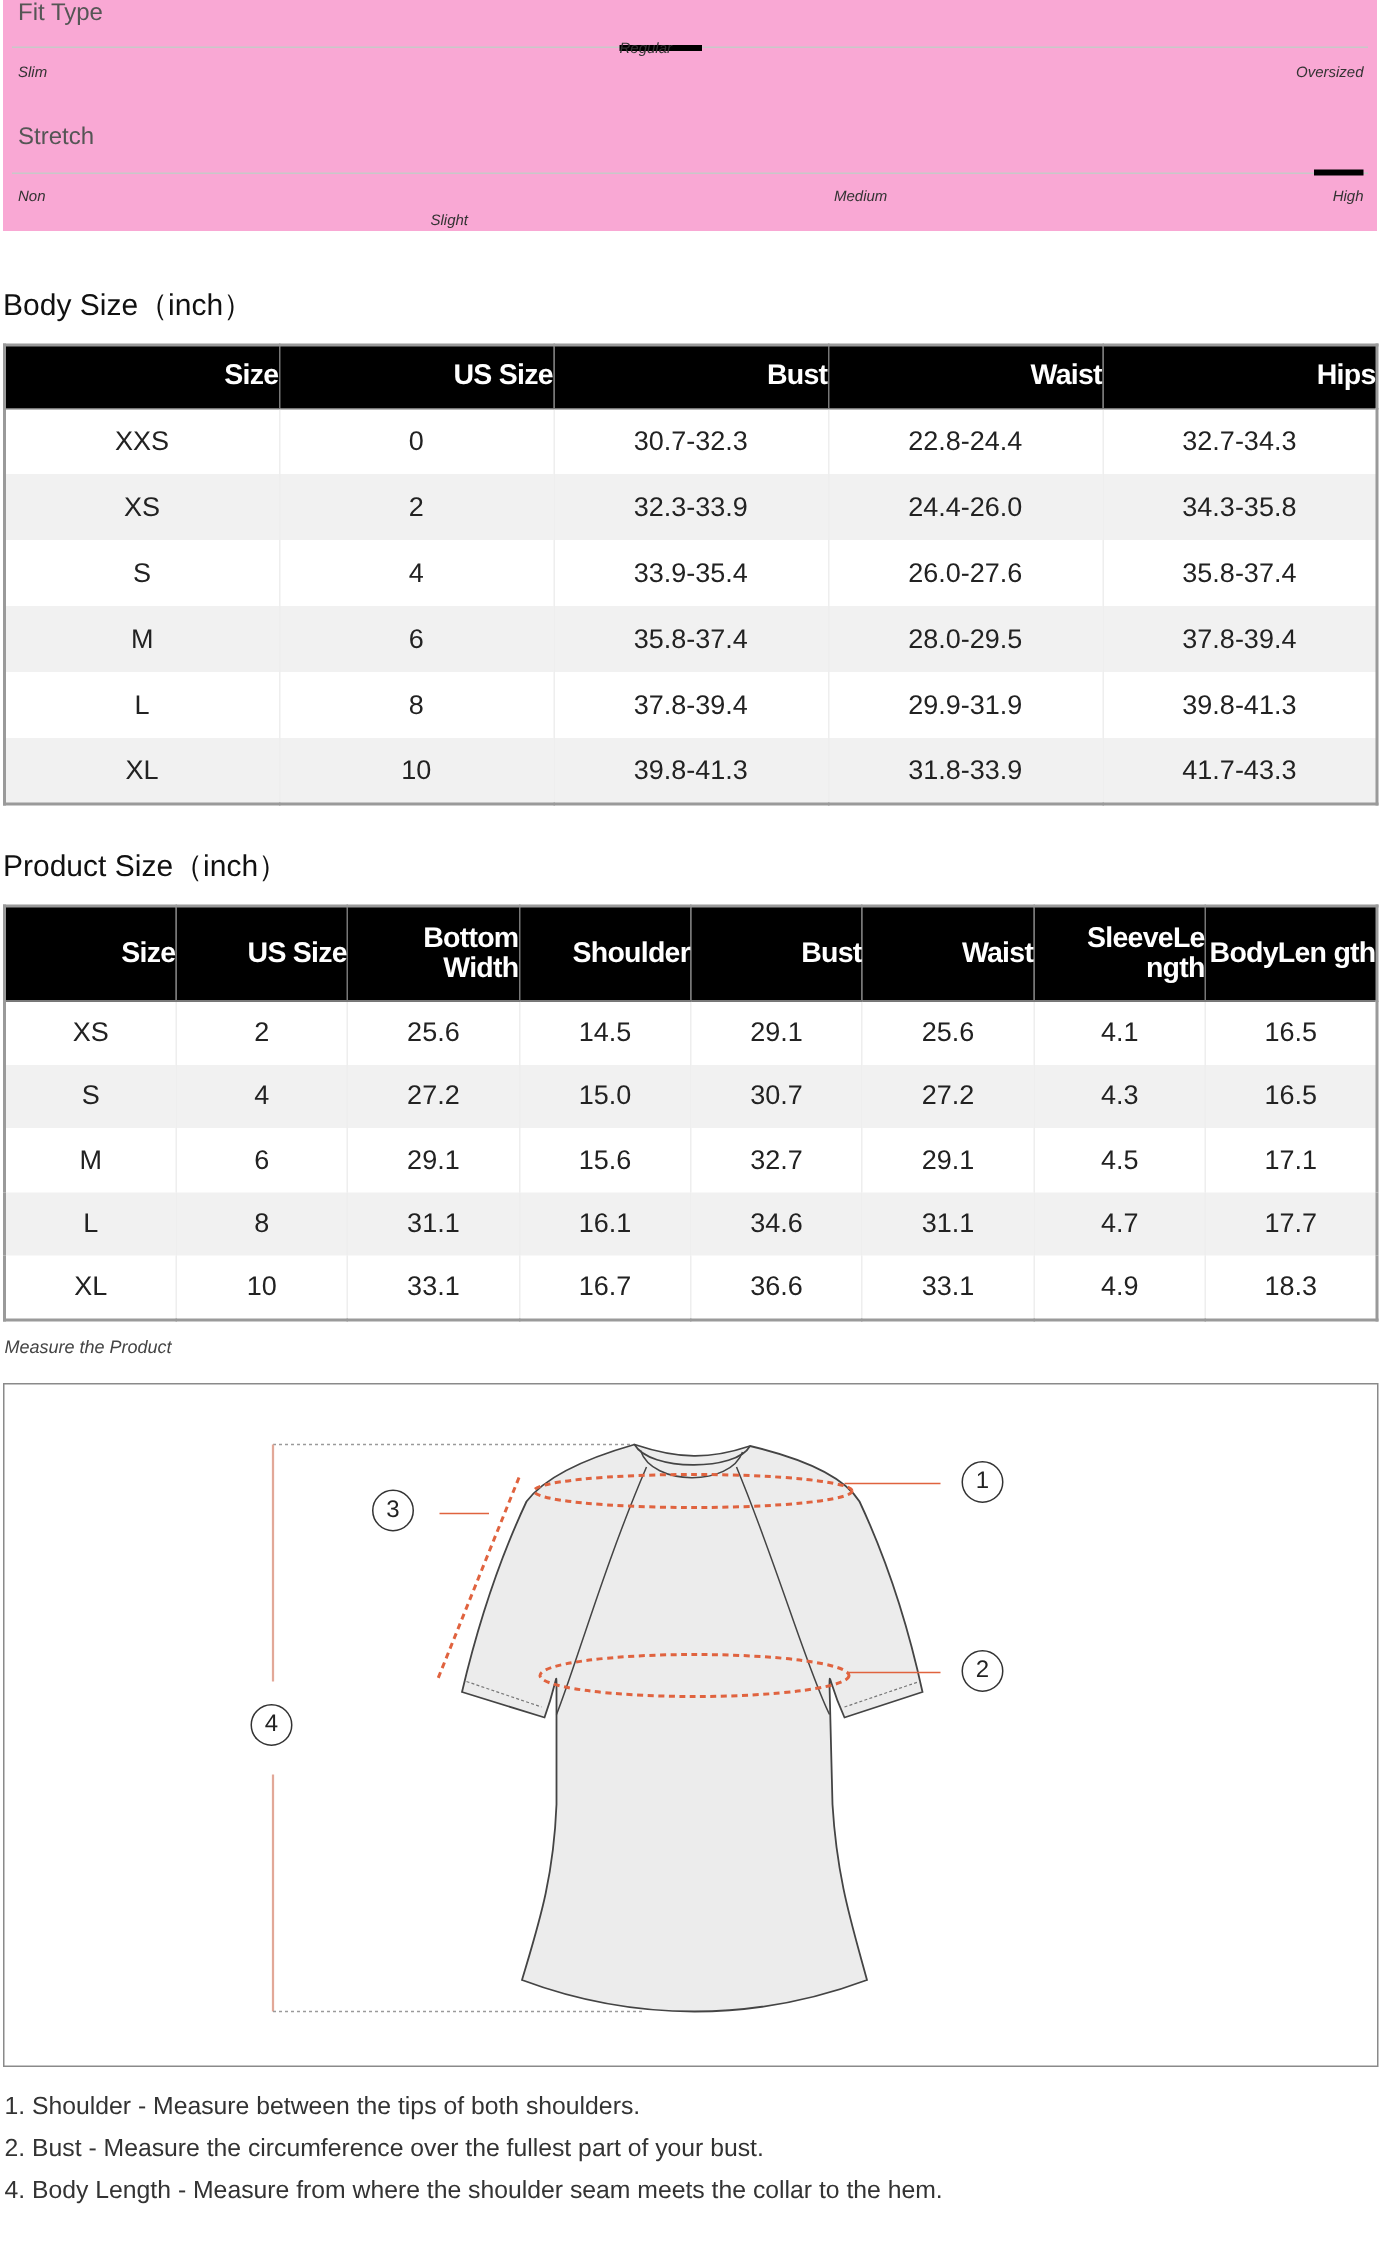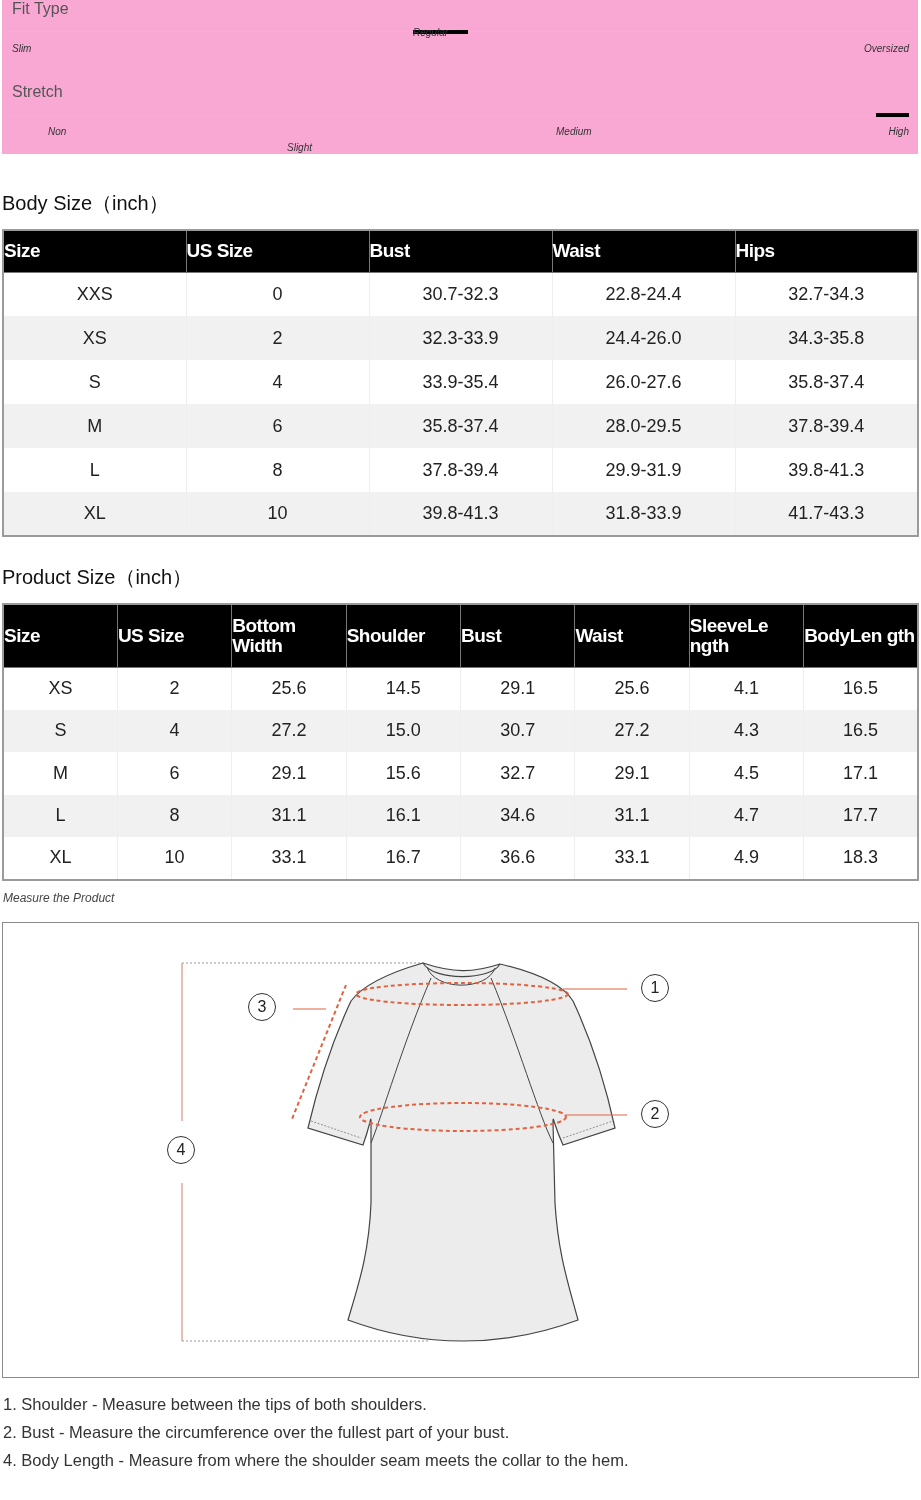--- a/index.html
+++ b/index.html
@@ -9,21 +9,21 @@
   
   .fit-panel { position: absolute; left: 2px; top: 0; width: 916px; height: 154px; background: #f9a8d4; }
   .fit-label { position: absolute; left: 10px; font-size: 16px; color: #555; }
   .fit-track { position: absolute; left: 6px; width: 904px; height: 1px; background: #c8c8c8; }
   .fit-marker { position: absolute; height: 4px; background: #000; }
   .fit-opt { position: absolute; font-size: 10px; color: #333; font-style: italic; }
 
   .section-title { position: absolute; left: 2px; font-size: 20px; color: #111; font-weight: 500; }
 
   table.size-table { position: absolute; left: 2px; width: 917px; border-collapse: collapse; border: 2px solid #9a9a9a; table-layout: fixed; }
-  table.size-table th { background: #000; color: #fff; font-weight: bold; font-size: 19px; letter-spacing: -0.5px; border: 1px solid #777; text-align: left; line-height: 20px; margin-left: 24px; }
+  table.size-table th { background: #000; color: #fff; font-weight: bold; font-size: 19px; letter-spacing: -0.5px; border: 1px solid #777; text-align: right; line-height: 20px; margin-left: 24px; }
   table.size-table td { text-align: center; font-size: 18px; color: #222; border-right: 1px solid #eee; }
   table.size-table tr.alt td { background: #f1f1f1; }
 
   #body-table { top: 229px; }
   #body-table th { height: 42px; }
   #body-table td { height: 44px; }
 
   #product-table { top: 603px; }
   #product-table th { height: 63px; }
   #product-table td { height: 42.5px; }
@@ -44,21 +44,21 @@
   <div class="fit-label" style="top:0px;">Fit Type</div>
   <div class="fit-track" style="top:31px;"></div>
   <div class="fit-marker" style="top:30px; left:411px; width:55px;"></div>
   <div class="fit-opt" style="top:43px; left:10px;">Slim</div>
   <div class="fit-opt" style="top:27px; left:411px;">Regular</div>
   <div class="fit-opt" style="top:43px; right:9px;">Oversized</div>
 
   <div class="fit-label" style="top:83px;">Stretch</div>
   <div class="fit-track" style="top:115px;"></div>
   <div class="fit-marker" style="top:113px; left:874px; width:33px;"></div>
-  <div class="fit-opt" style="top:126px; left:10px;margin-left:36px;">Non</div>
+  <div class="fit-opt" style="top:126px; left:10px;">Non</div>
   <div class="fit-opt" style="top:142px; left:285px;">Slight</div>
   <div class="fit-opt" style="top:126px; left:554px;">Medium</div>
   <div class="fit-opt" style="top:126px; right:9px;">High</div>
 </div>
 
 <div class="section-title" style="top:190px;">Body Size（inch）</div>
 <table class="size-table" id="body-table">
   <thead>
     <tr>
       <th>Size</th>

